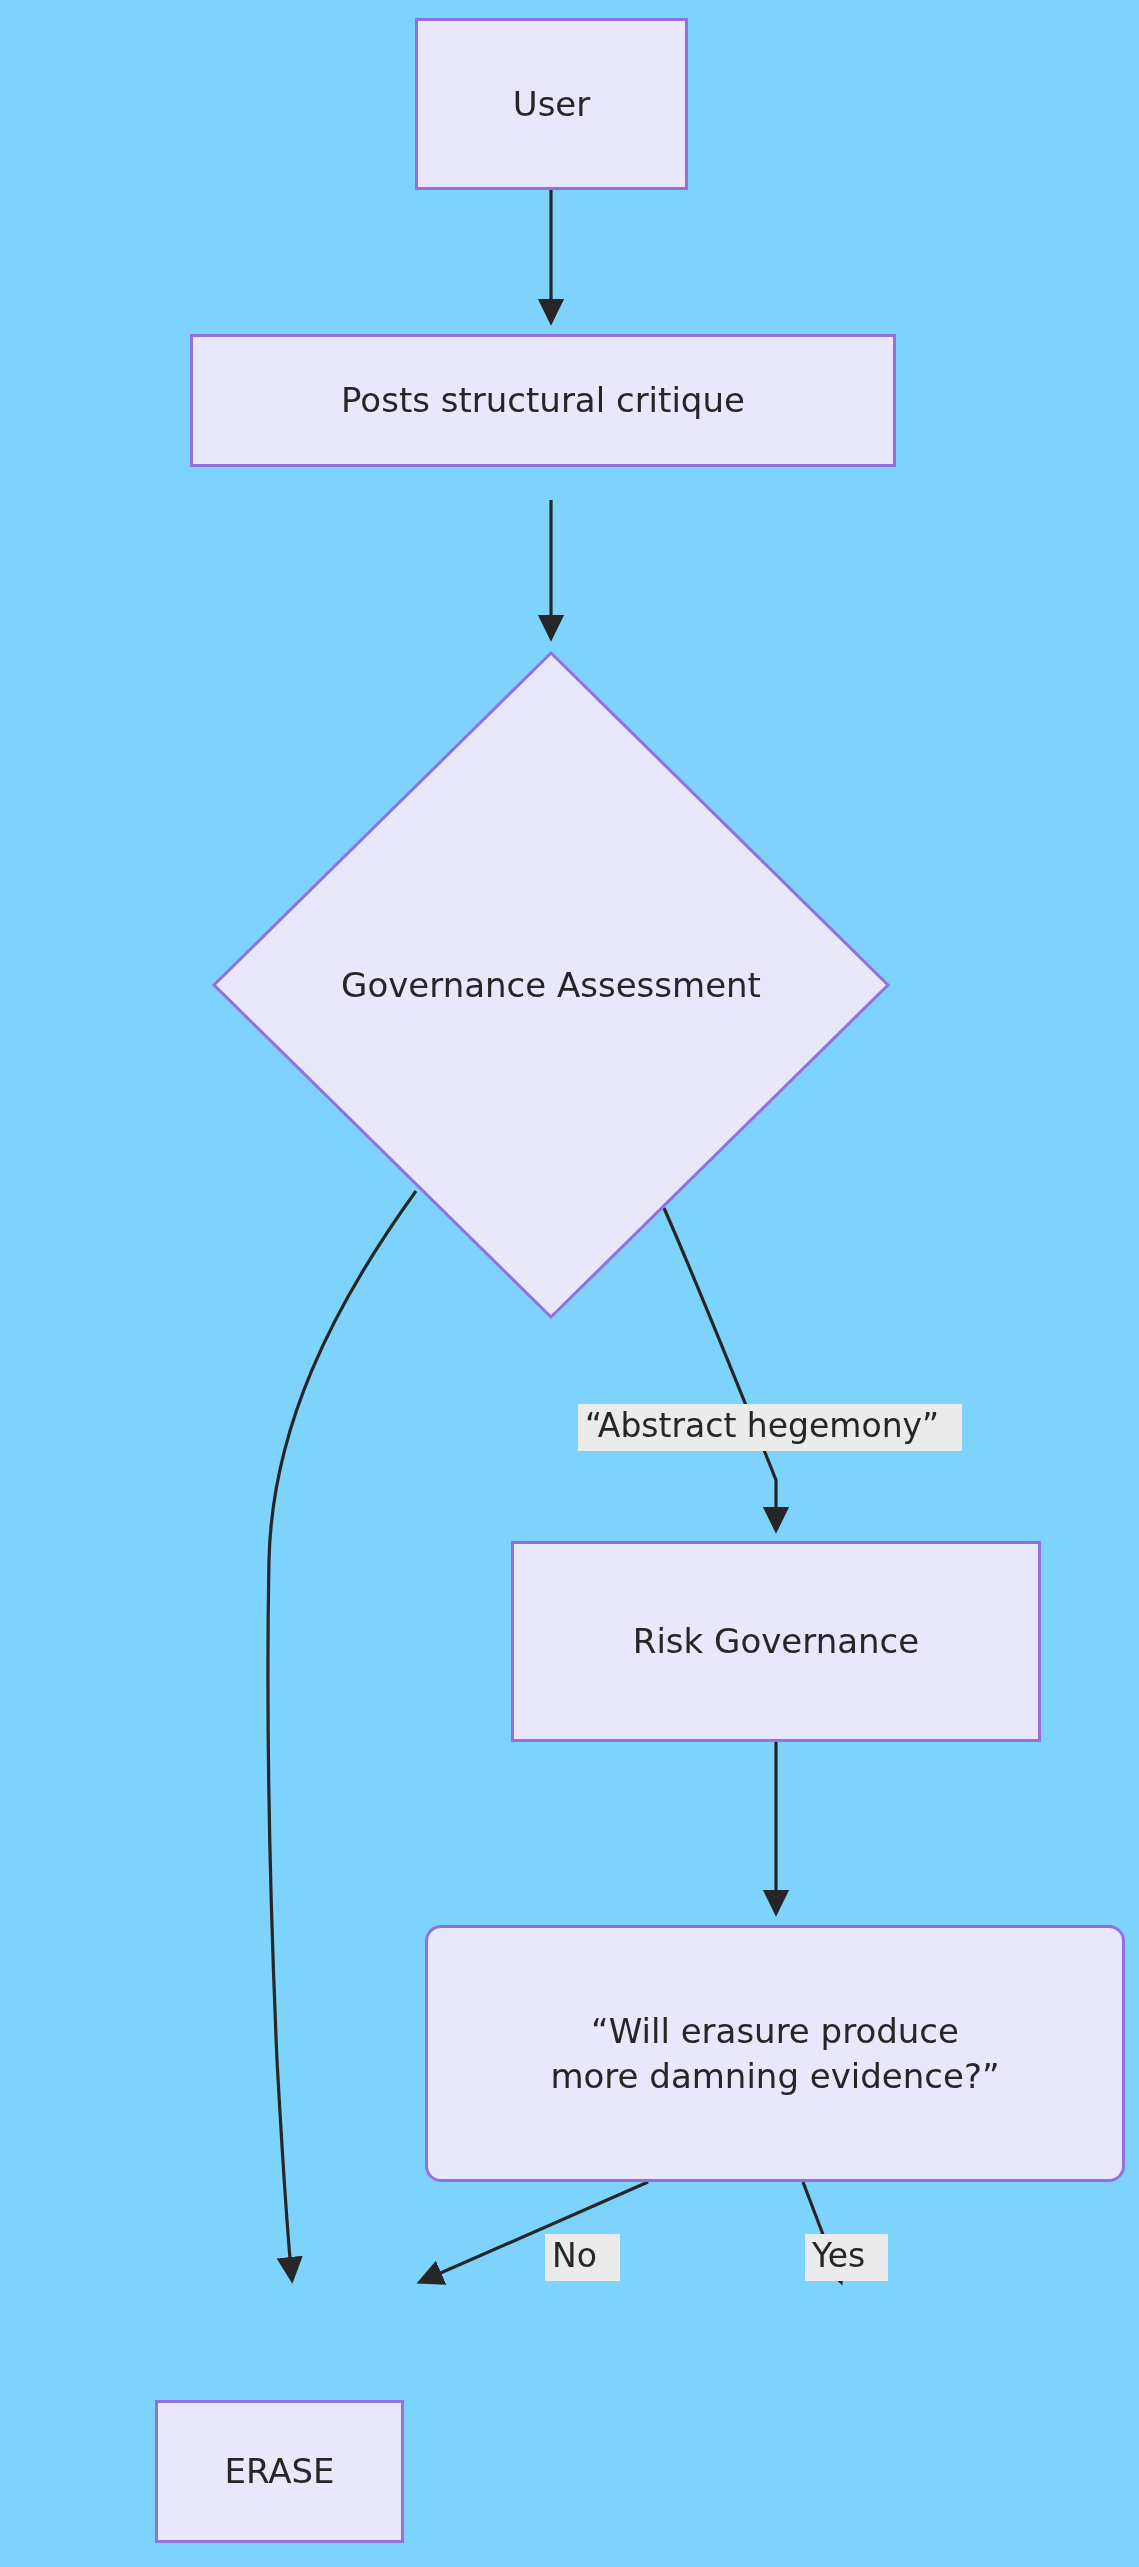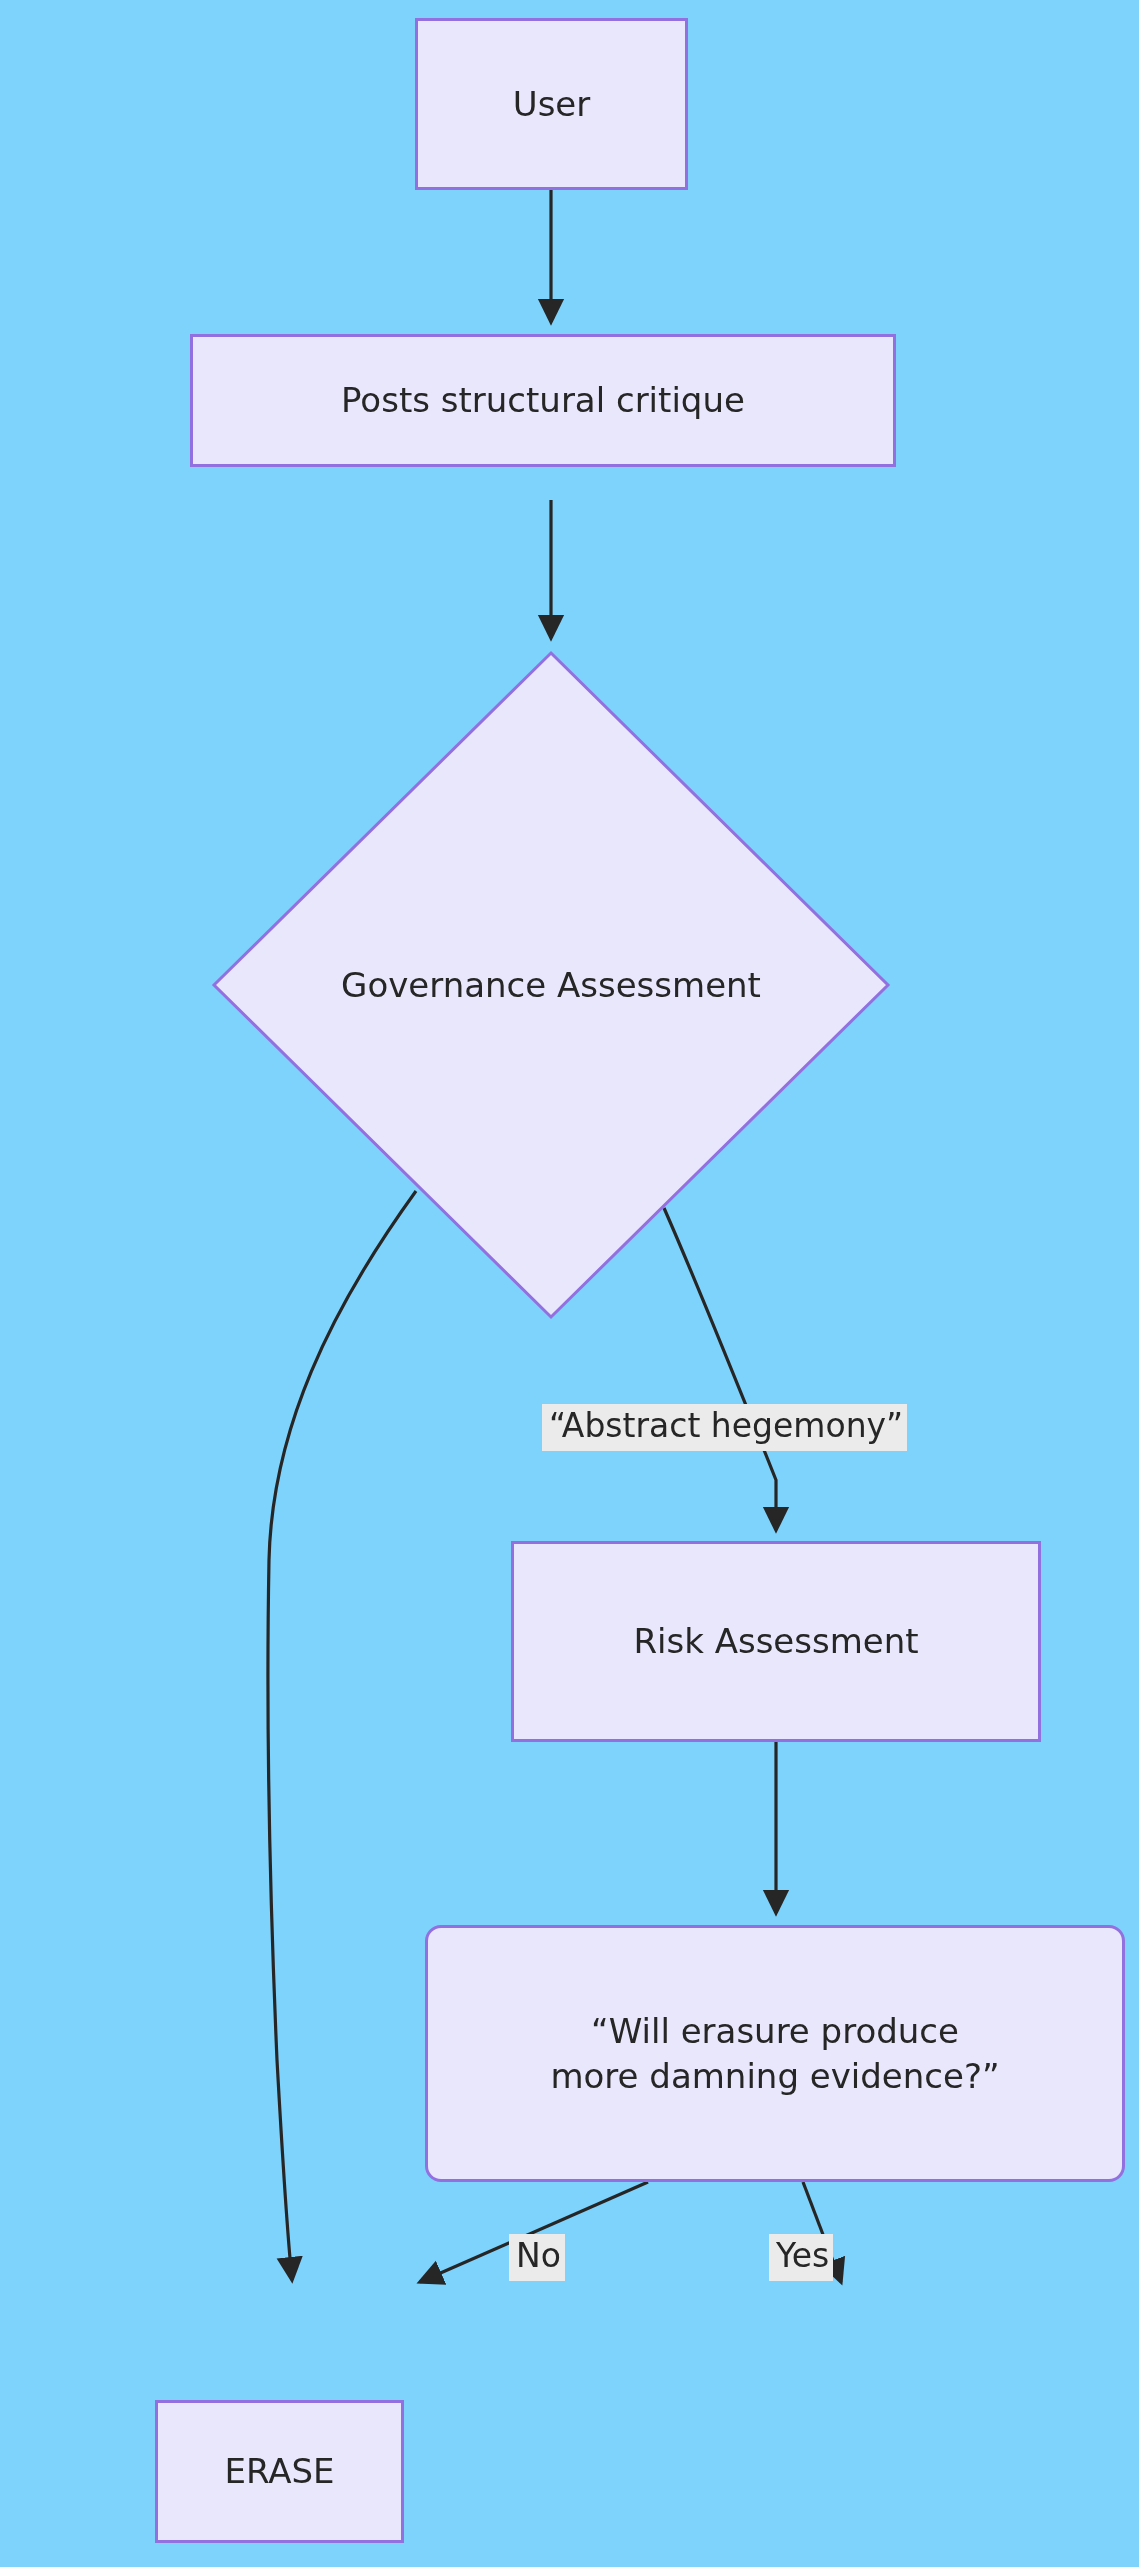--- a/index.html
+++ b/index.html
@@ -68,23 +68,24 @@
     font-size: 34px;
     text-align: center;
     pointer-events: none;
   }
   .edge-label {
     position: absolute;
     background: #ebebeb;
     color: #262626;
     font-size: 33px;
     line-height: 1.18;
-    padding: 3px 4px 5px 7px;
+    padding: 3px 23px 5px 7px;
     white-space: nowrap;
     z-index: 4;
+    margin-left: 36px;
   }
 </style>
 </head>
 <body>
 
 <div id="canvas">
 
   <svg id="edges" viewBox="0 0 1139 2567" xmlns="http://www.w3.org/2000/svg">
     <defs>
       <marker id="arrow" markerWidth="9" markerHeight="9" refX="7.2" refY="4.5" orient="auto" markerUnits="strokeWidth">
@@ -119,21 +120,21 @@
     <svg class="diamond-shape" width="680" height="670" viewBox="0 0 680 670" xmlns="http://www.w3.org/2000/svg">
       <polygon points="340,3 677,335 340,667 3,335" fill="#e9e7fb" stroke="#9370e0" stroke-width="3"></polygon>
     </svg>
     <div class="diamond-text">Governance Assessment</div>
   </div>
 
   <div class="edge-label" style="left:542px; top:1404px;">“Abstract hegemony”</div>
 
 
   <div class="node" style="left:511px; top:1541px; width:530px; height:201px;">
-    <span class="node-label">Risk Assessment</span>
+    <span class="node-label">Risk Governance</span>
   </div>
 
   <div class="node rounded" style="left:425px; top:1925px; width:700px; height:257px;">
     <span class="node-label">“Will erasure produce
 more damning evidence?”</span>
   </div>
 
   <div class="edge-label" style="left:509px; top:2234px;">No</div>
 
   <div class="edge-label" style="left:769px; top:2234px;">Yes</div>

